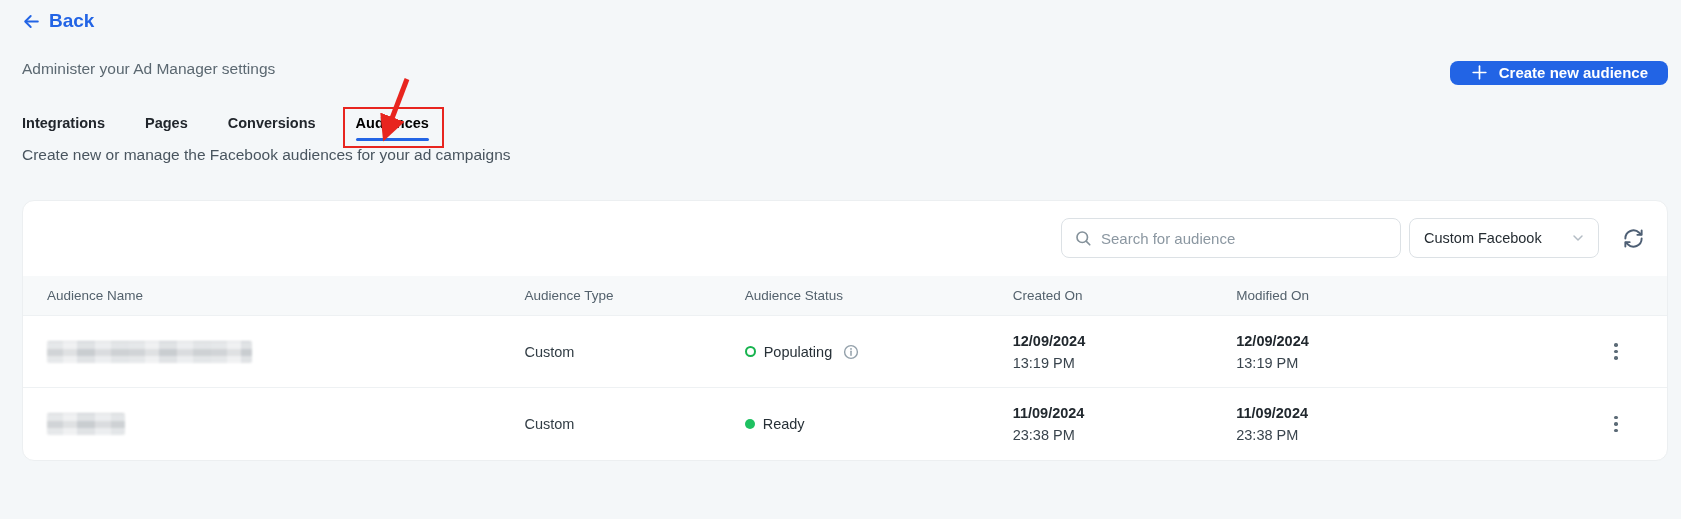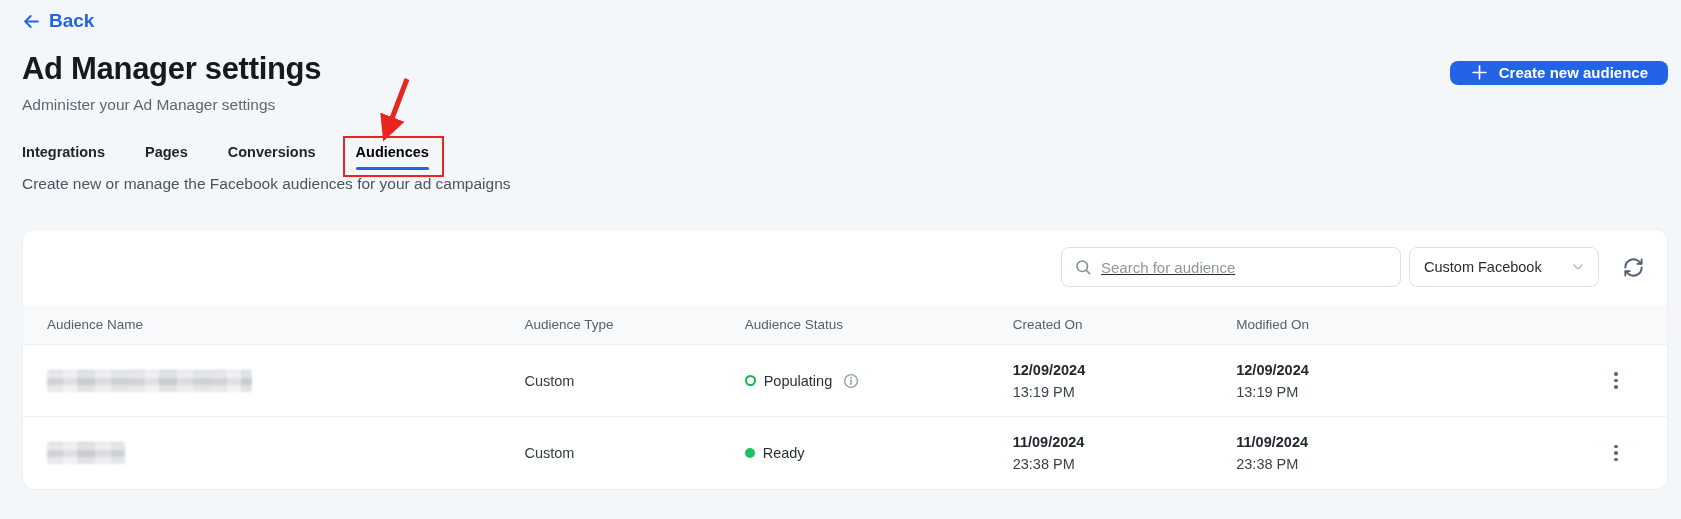--- a/index.html
+++ b/index.html
@@ -40,21 +40,21 @@
   .description { margin-top:5px; font-size:15.5px; color:#49555f; }
 
   
   .card { margin-top:36px; background:#fff; border:1px solid #eceff1;
           border-radius:12px; overflow:hidden; }
   .toolbar { height:75px; display:flex; align-items:center; justify-content:flex-end;
           gap:8px; padding:0 16px; }
   .search-box { display:flex; align-items:center; gap:9px; width:340px; height:40px;
           border:1px solid #dce1e5; border-radius:8px; padding:0 12px; background:#fff; }
   .search-box input { border:none; outline:none; flex:1; font-size:15px;
-          font-family:"Liberation Sans", sans-serif; color:#252c32; background:transparent;text-decoration:underline; }
+          font-family:"Liberation Sans", sans-serif; color:#252c32; background:transparent; }
   .search-box input::placeholder { color:#8b97a1; }
   .select-box { display:flex; align-items:center; justify-content:space-between;
           width:190px; height:40px; border:1px solid #dce1e5; border-radius:8px;
           padding:0 12px 0 14px; background:#fff; cursor:pointer; }
   .select-box .value { font-size:14.5px; color:#252c32; }
   .refresh-btn { margin-left:8px; width:36px; height:36px; border:none; background:transparent;
           display:flex; align-items:center; justify-content:center; cursor:pointer; }
 
   
   table { width:100%; border-collapse:collapse; table-layout:fixed; }
@@ -92,21 +92,20 @@
   <a class="back" href="#">
     <svg width="19" height="19" viewBox="0 0 24 24" fill="none" stroke="#2264e5" stroke-width="2.4" stroke-linecap="round" stroke-linejoin="round">
         <line x1="20" y1="12" x2="5" y2="12"></line>
         <polyline points="11 5 4 12 11 19"></polyline>
       </svg>
     <span>Back</span>
   </a>
 
   <div class="header-row">
     <div>
-      <h1>Ad Manager settings</h1>
       <div class="subtitle">Administer your Ad Manager settings</div>
     </div>
     <button class="create-btn">
       <svg width="19" height="19" viewBox="0 0 24 24" fill="none" stroke="#ffffff" stroke-width="2.1" stroke-linecap="round">
           <line x1="12" y1="4" x2="12" y2="20"></line>
           <line x1="4" y1="12" x2="20" y2="12"></line>
         </svg>
       <span>Create new audience</span>
     </button>
   </div>

